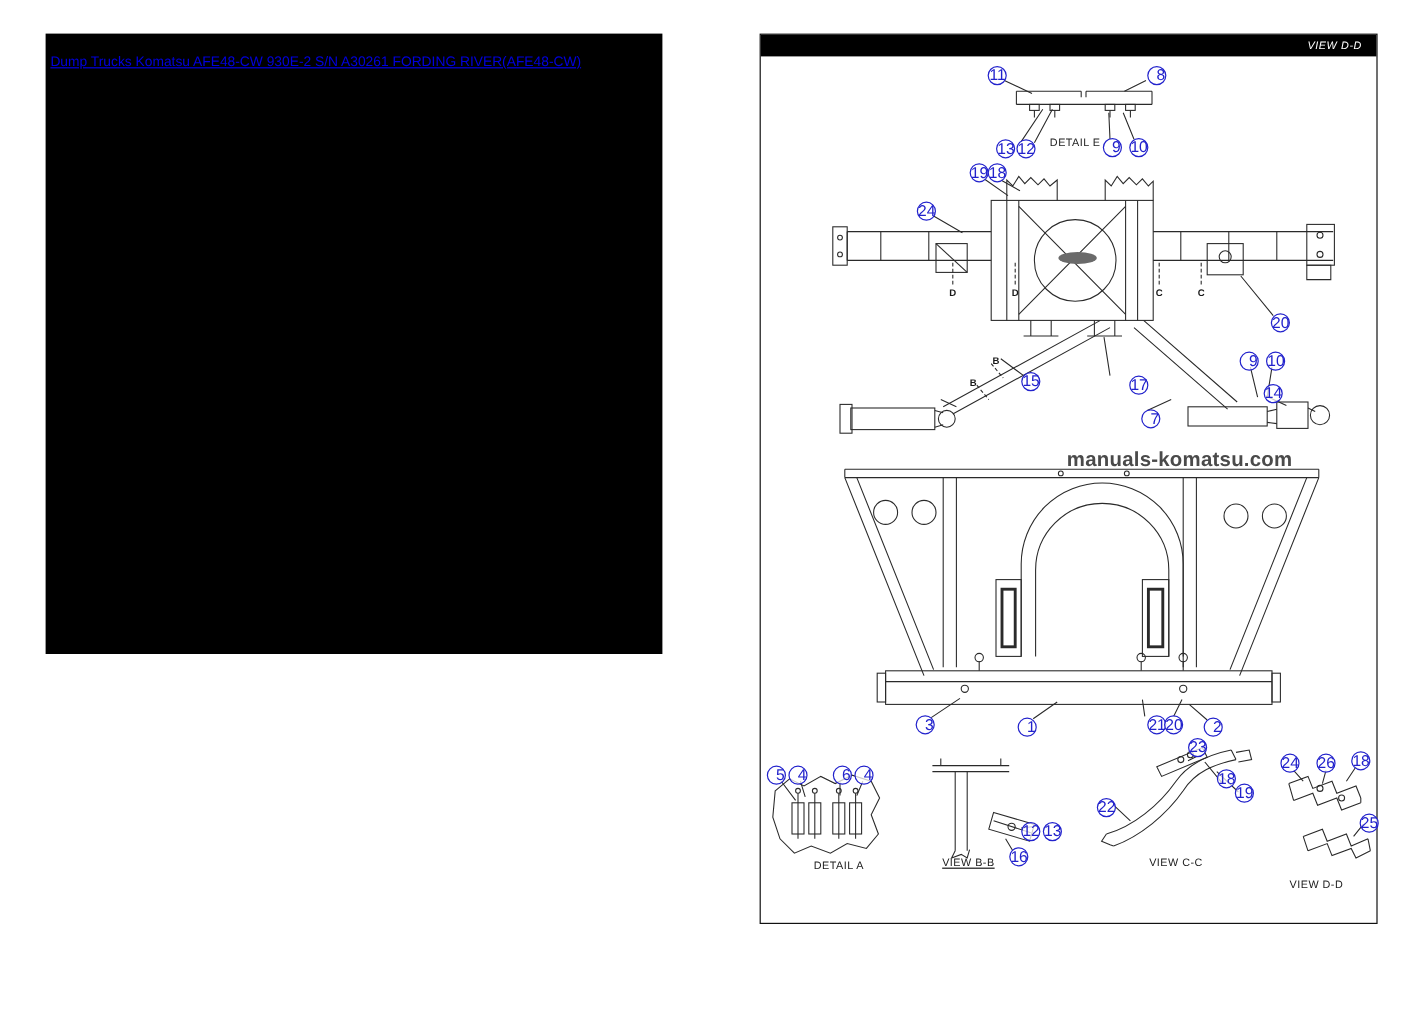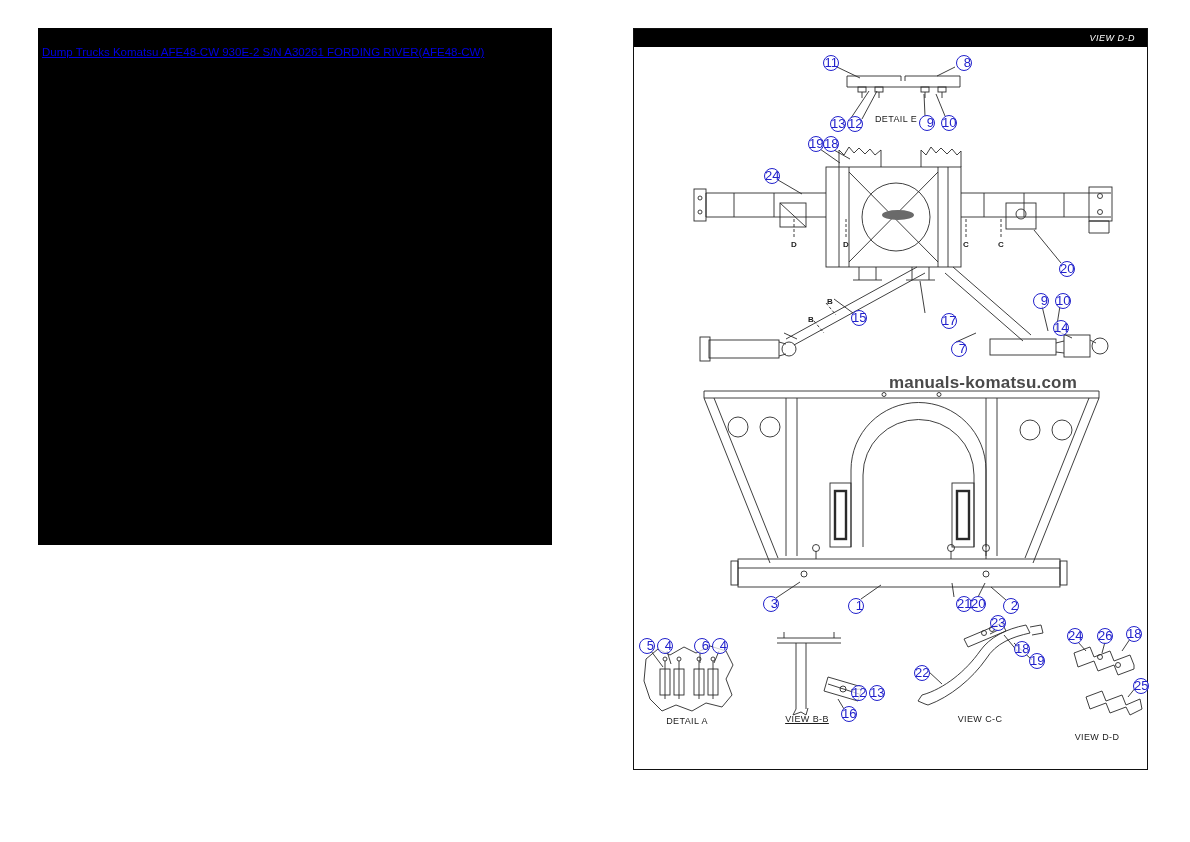--- a/index.html
+++ b/index.html
@@ -187,21 +187,21 @@
           <div class="balloon" style="left: 215px; top: 667px;">16</div>
           <div class="balloon" style="left: 288px; top: 626px;">22</div>
           <div class="balloon" style="left: 364px; top: 576px;">23</div>
           <div class="balloon" style="left: 388px; top: 602px;">18</div>
           <div class="balloon" style="left: 403px; top: 614px;">19</div>
           <div class="balloon" style="left: 441px; top: 589px;">24</div>
           <div class="balloon" style="left: 471px; top: 589px;">26</div>
           <div class="balloon" style="left: 500px; top: 587px;">18</div>
           <div class="balloon" style="left: 507px; top: 639px;">25</div>
           <div class="dlabel" style="left: 262px; top: 72px;">DETAIL E</div>
-          <div class="dlabel" style="left: 53px; top: 674px;">DETAIL A</div>
+          <div class="dlabel" style="left: 65px; top: 674px;">DETAIL A</div>
           <div class="dlabel" style="left: 173px; top: 672px; text-decoration: underline;">VIEW B-B</div>
           <div class="dlabel" style="left: 346px; top: 672px;">VIEW C-C</div>
           <div class="dlabel" style="left: 463px; top: 690px;">VIEW D-D</div>
           <div class="marker" style="left: 160px; top: 197px;">D</div>
           <div class="marker" style="left: 212px; top: 197px;">D</div>
           <div class="marker" style="left: 332px; top: 197px;">C</div>
           <div class="marker" style="left: 367px; top: 197px;">C</div>
           <div class="marker" style="left: 177px; top: 272px;">B</div>
           <div class="marker" style="left: 196px; top: 254px;">B</div>
         </div>

